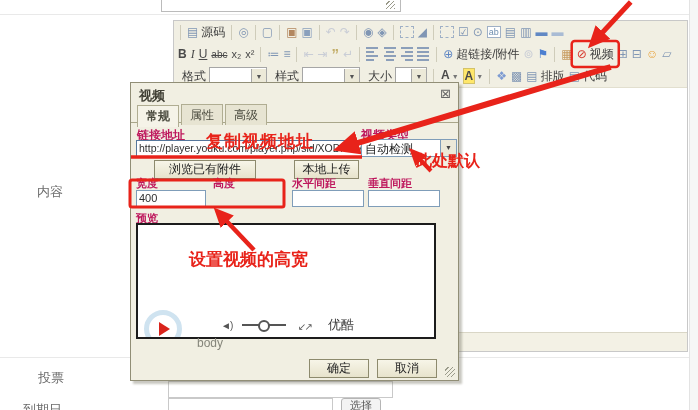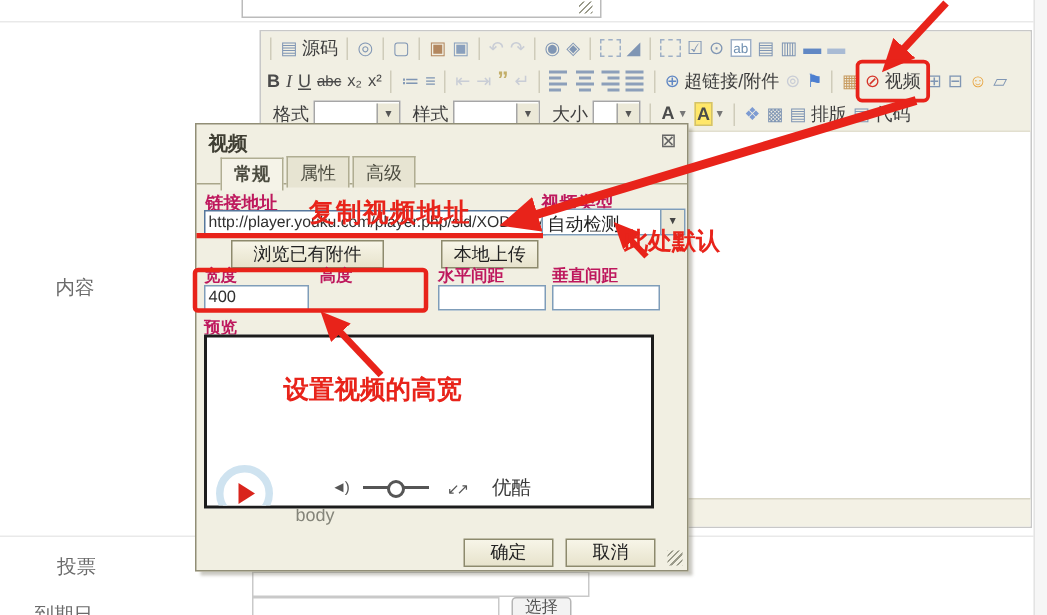--- a/index.html
+++ b/index.html
@@ -41,21 +41,21 @@
   .gA.text{border-bottom:3px solid #d6352a}
   .gA.bg{background:#ffe76a;border:1px solid #d3c26a}
   .caret{font-size:7px;color:#777;margin-left:1px}
   #statusbar{position:absolute;left:0;bottom:0;right:0;height:18px;background:#f3f1e5;border-top:1px solid #d9d6c6}
   #body-status{position:absolute;left:197px;top:336px;font-size:12px;color:#85857a;z-index:20}
   
   #dialog{position:absolute;left:130px;top:82px;width:329px;height:299px;background:#f1efe2;
           border:1px solid #918e76;box-shadow:3px 3px 2px rgba(120,118,100,.4);z-index:10;box-sizing:border-box}
   #dlg-title{position:absolute;left:8px;top:4px;font-size:13px;font-weight:bold;color:#3f3e33}
   #dlg-close{position:absolute;right:7px;top:3px;font-size:13px;color:#666;cursor:pointer}
-  #tabstrip{position:absolute;left:0;top:21px;right:0;height:18px;border-bottom:1px solid #a9a68a;padding-left:16px}
+  #tabstrip{position:absolute;left:0;top:21px;right:0;height:18px;border-bottom:1px solid #a9a68a;padding-left:6px}
   .tab{display:inline-block;font-size:12px;color:#4c4c40;background:#e7e4d2;border:1px solid #b0ad92;
        border-bottom:none;padding:2px 8px 1px;margin-right:2px;position:relative;top:0px;cursor:pointer}
   .tab.active{background:#f5f3e8;font-weight:bold;padding-bottom:2px;top:1px}
   .dlbl{position:absolute;font-size:11px;font-weight:bold;color:#be185d;white-space:nowrap}
   .dinp{position:absolute;background:#fff;border:1px solid #7f9db9;font-size:11px;color:#2f2f2f;
         padding:1px 2px;white-space:nowrap;overflow:hidden;line-height:13px}
   #link-input{border-color:#56779c;font-size:10.5px}
   #height-input{border:2px solid #59a8e8;padding:0 2px}
   .dbtn{position:absolute;background:linear-gradient(#f7f5e8,#e7e3cc);border:1px solid #8d8a6d;
         font-size:12px;color:#222;text-align:center;line-height:16px;height:17px;cursor:pointer;

